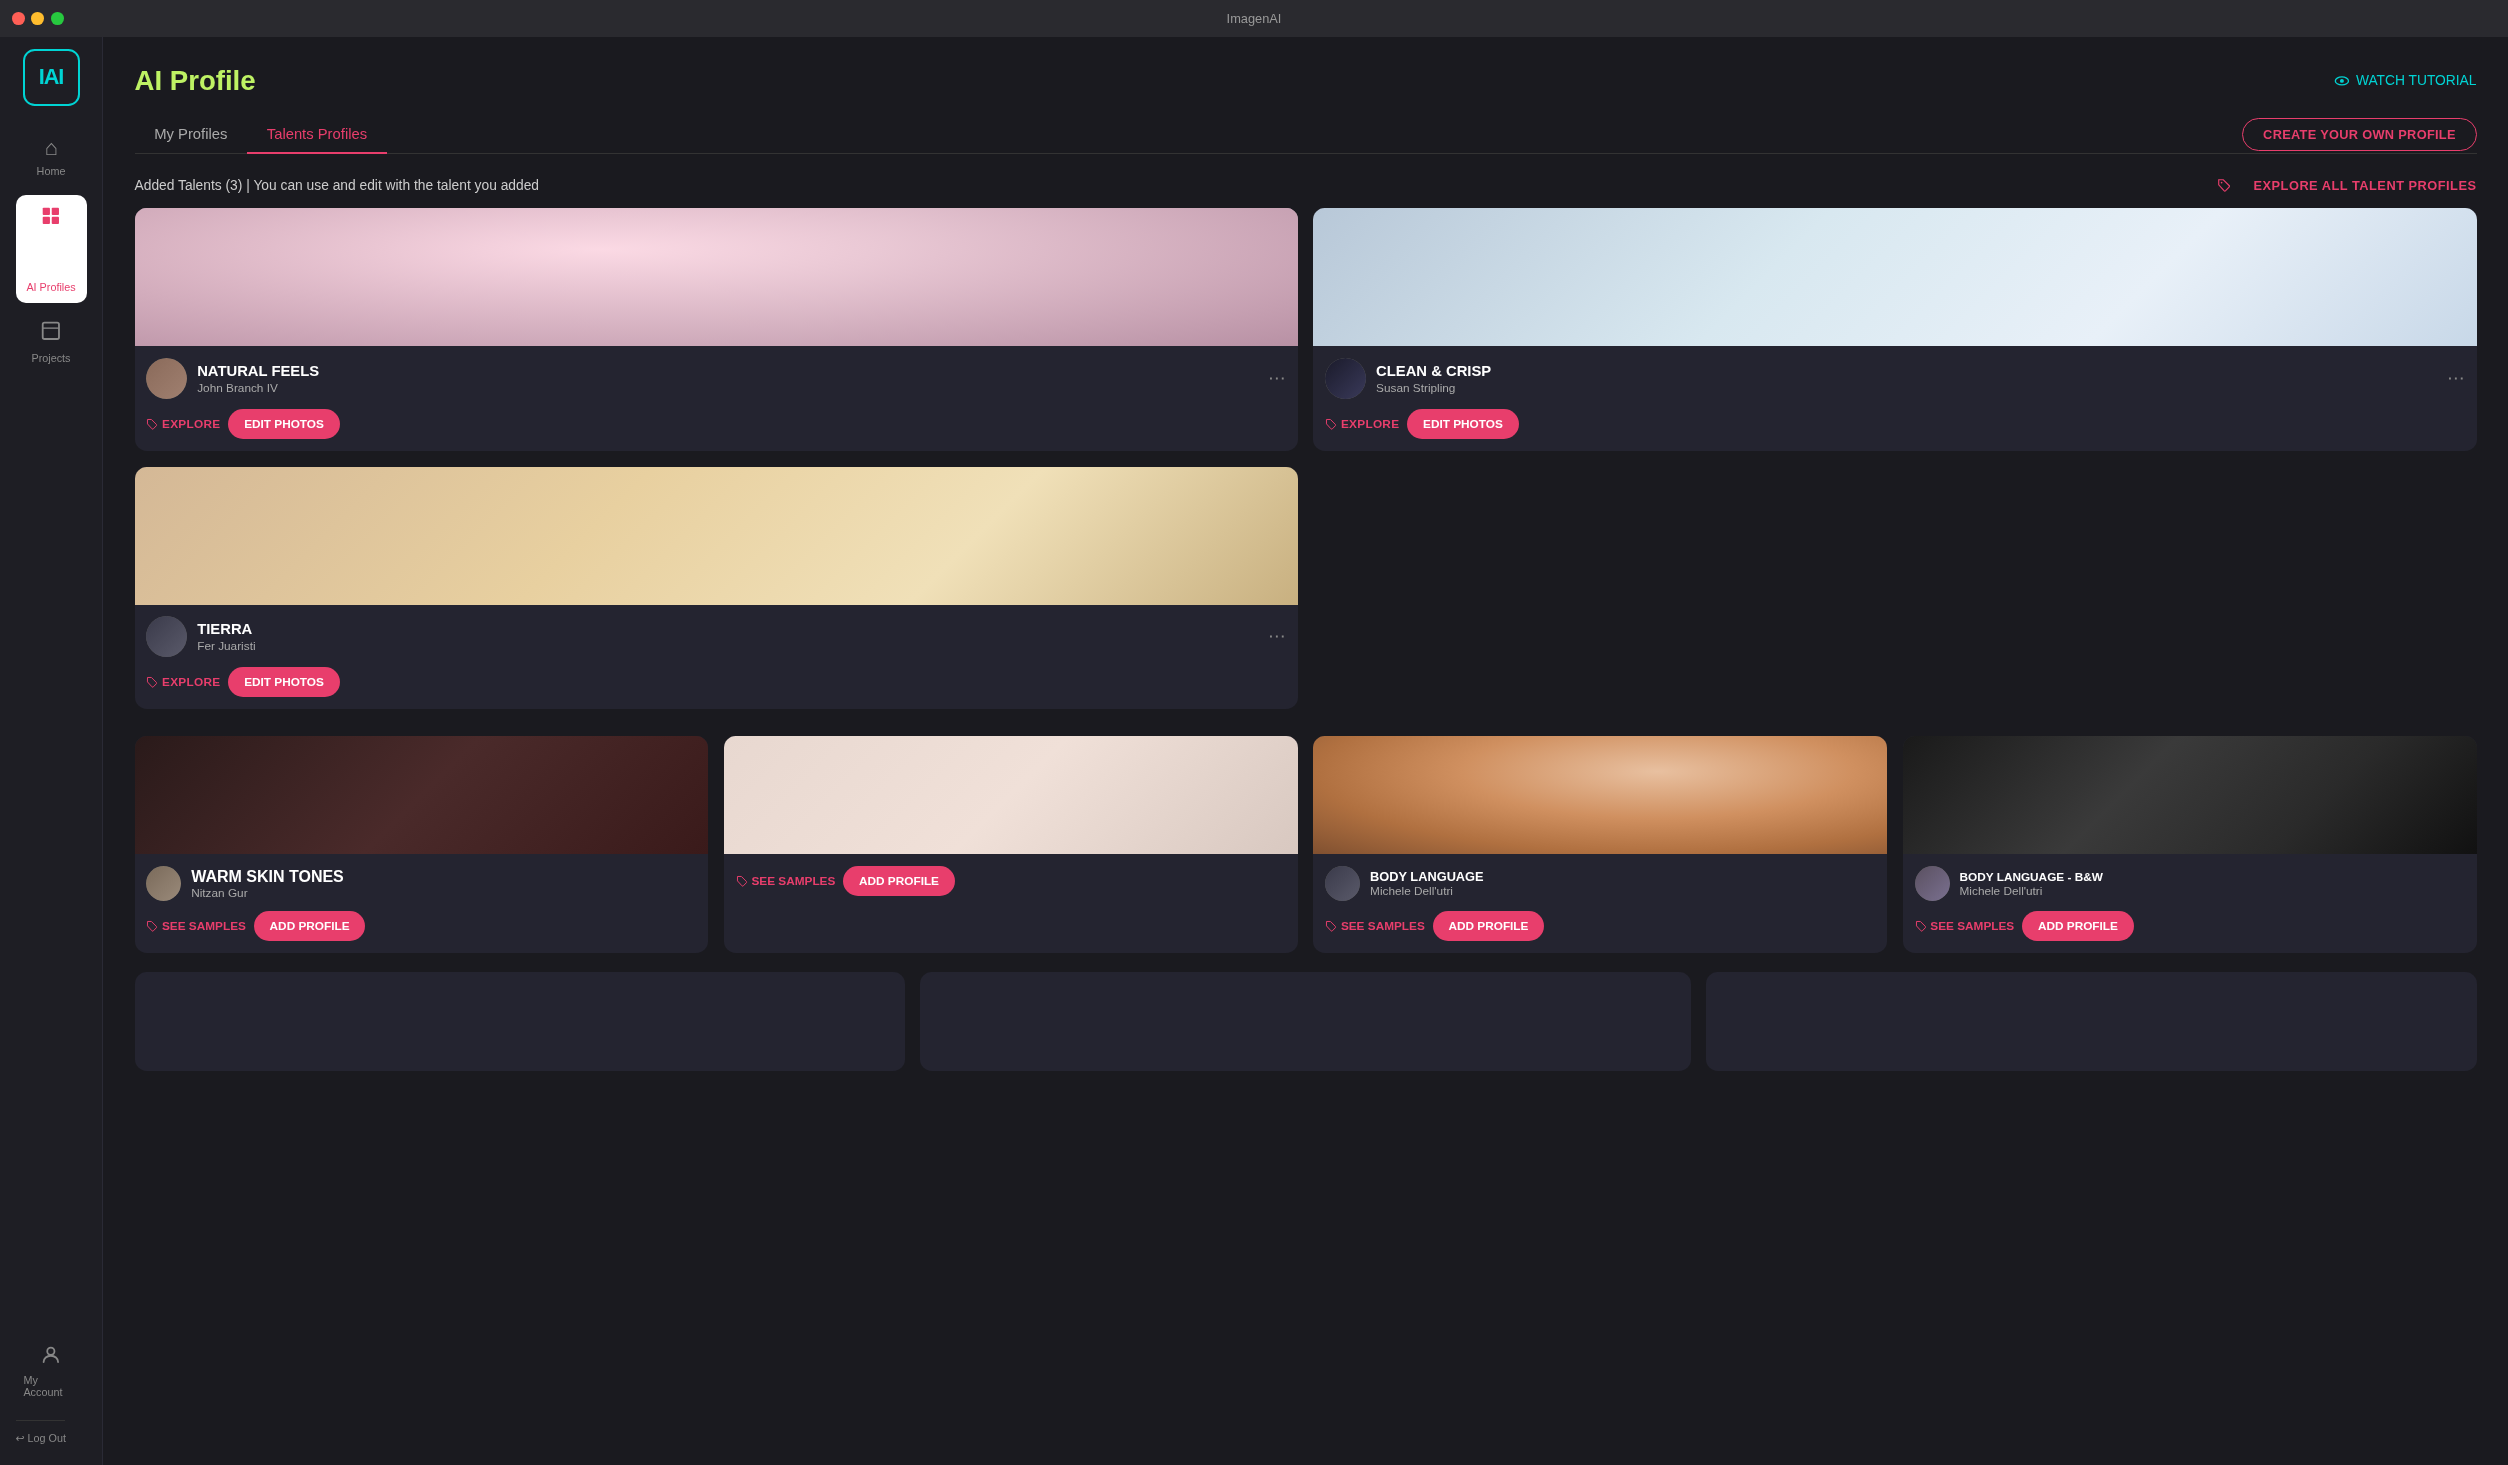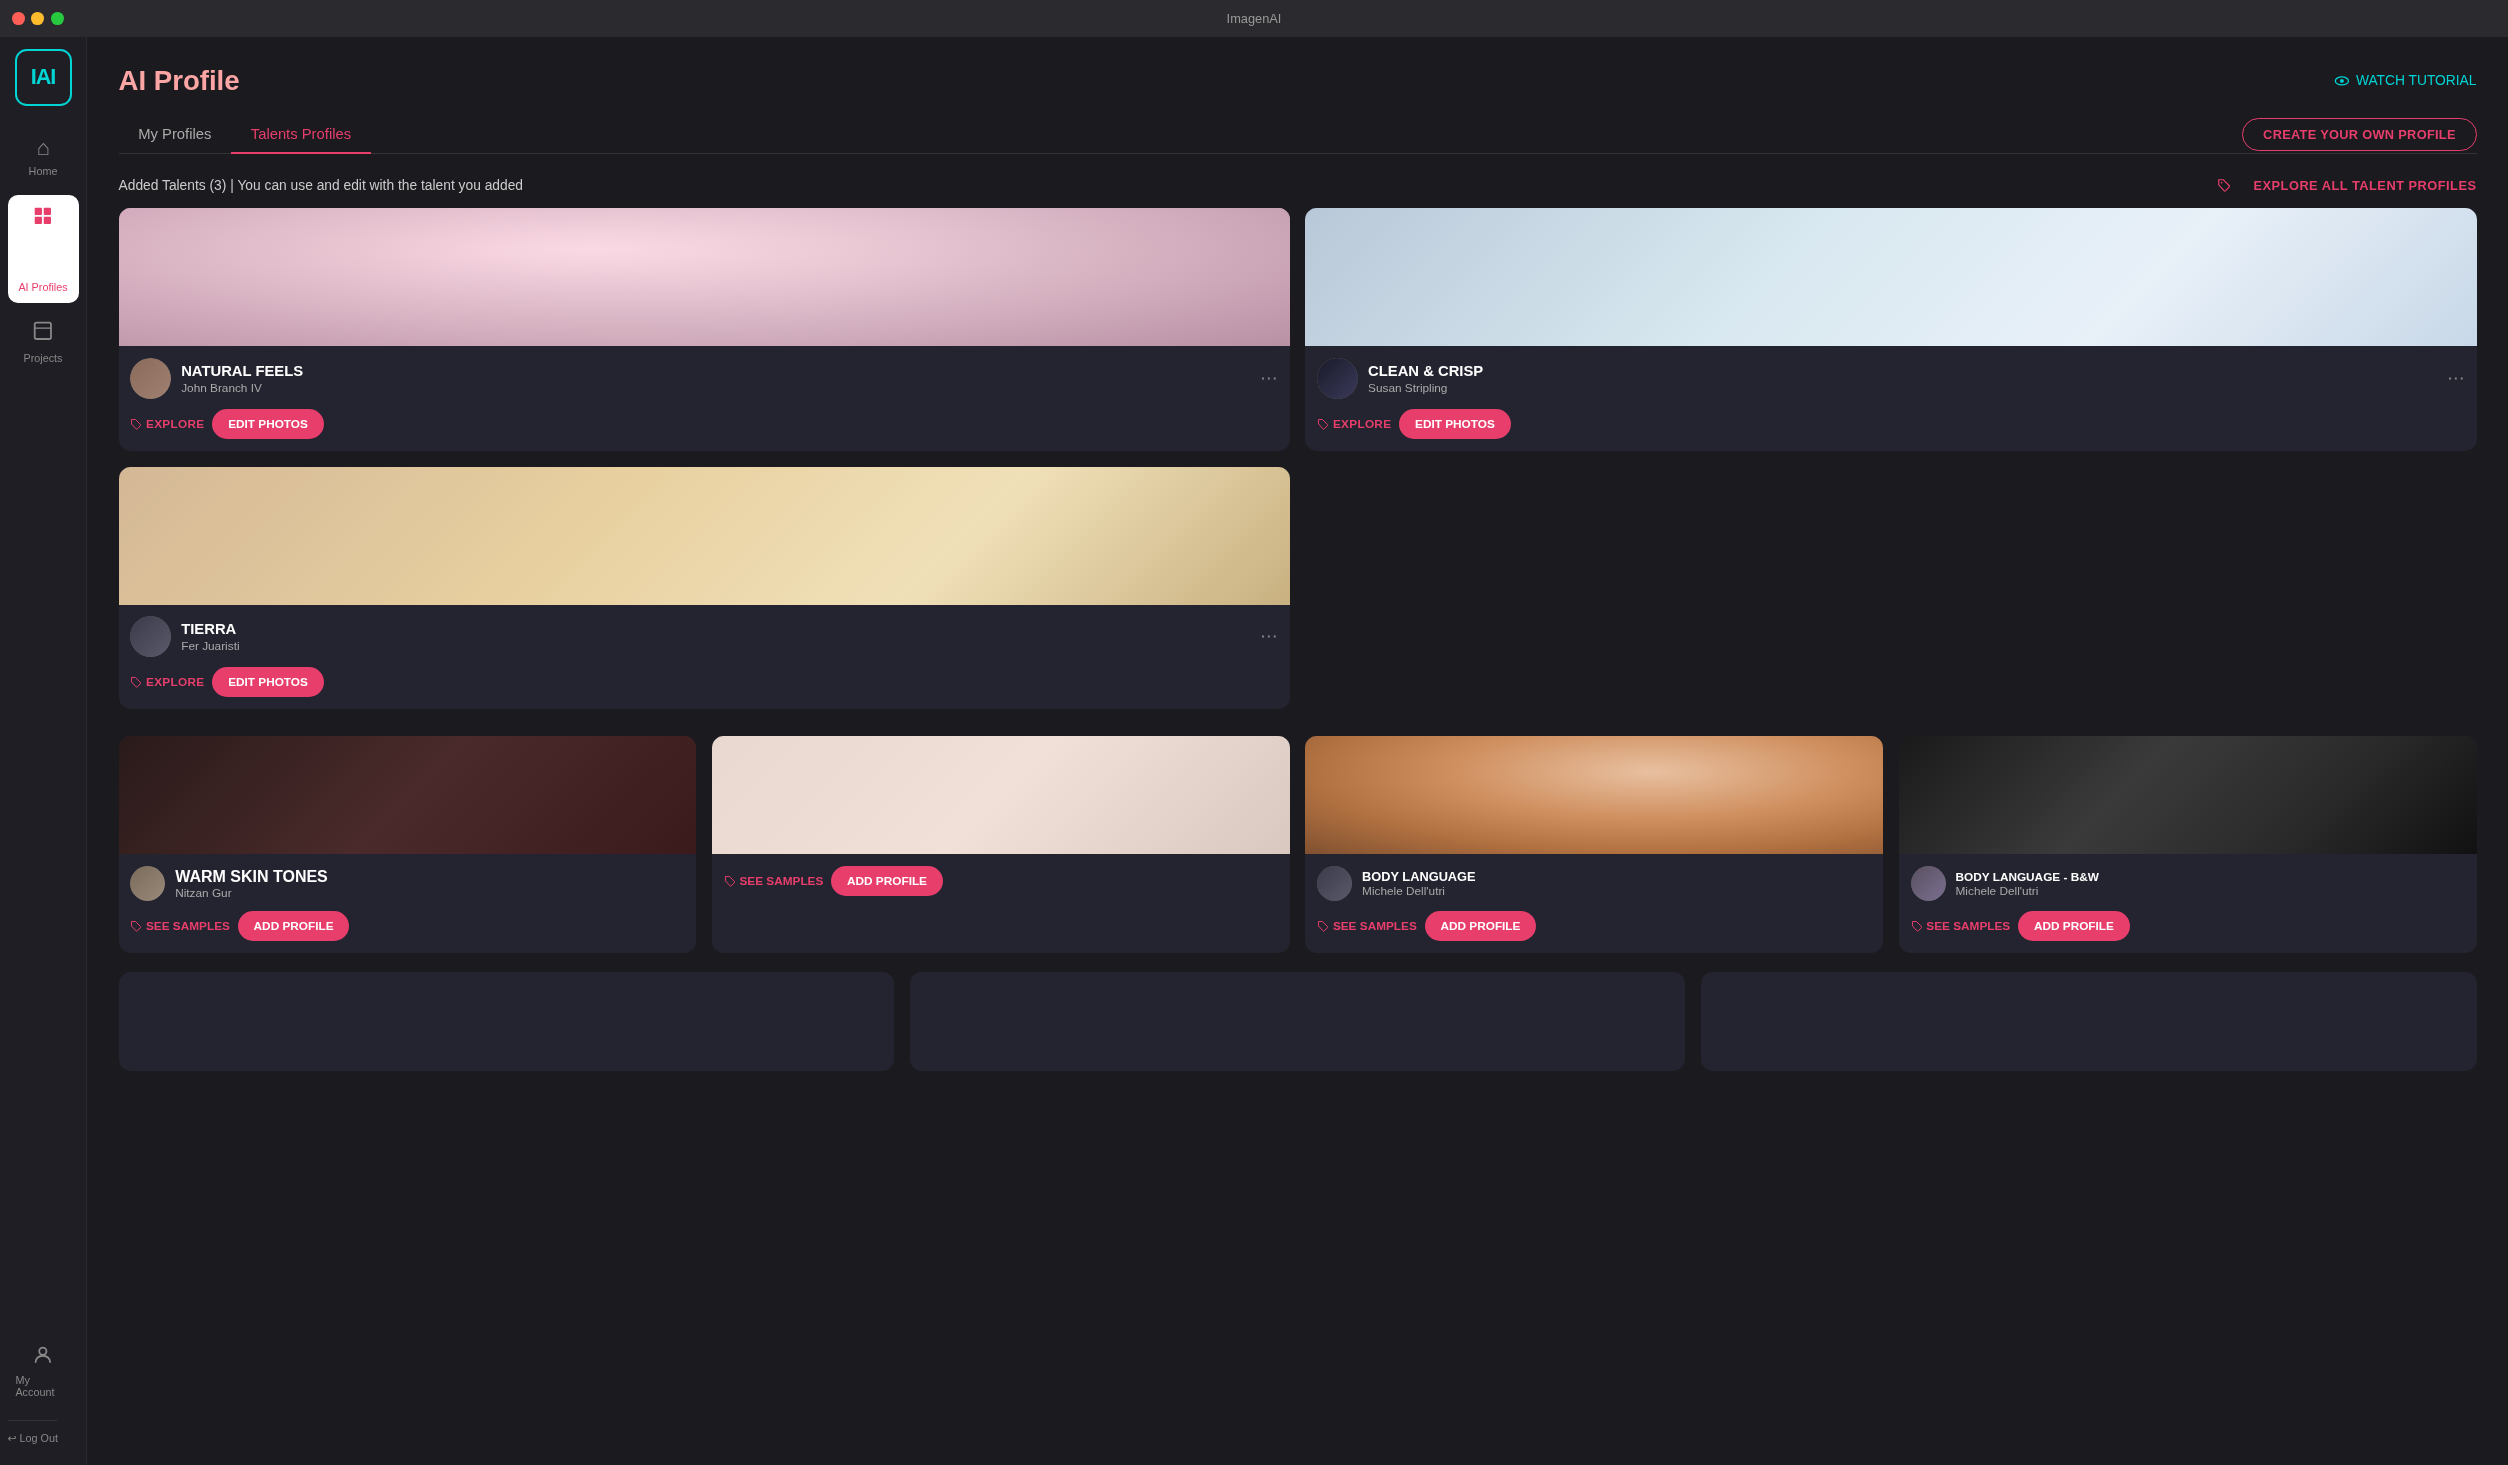--- a/index.html
+++ b/index.html
@@ -35,21 +35,21 @@
       color: #999;
       font-size: 12.8px;
     }
     
     .app-layout {
       display: flex;
       height: calc(100vh - 37px);
     }
     
     .sidebar {
-      width: 87px;
+      width: 103px;
       background: #1e1e24;
       display: flex;
       flex-direction: column;
       align-items: center;
       padding: 11.8px 0;
       flex-shrink: 0;
       border-right: 1px solid #2a2a35;
     }
     .logo-box {
       width: 57px; height: 57px;
@@ -134,21 +134,21 @@
     
     .page-header {
       display: flex;
       align-items: center;
       justify-content: space-between;
       margin-bottom: 19.7px;
     }
     .page-title {
       font-size: 27.6px;
       font-weight: 700;
-      color: #fca5a5;
+      color: #bef264;
     }
     .watch-tutorial {
       color: #00d4d4;
       font-size: 13.8px;
       cursor: pointer;
       display: flex;
       align-items: center;
       gap: 5.9px;
       text-decoration: none;
     }

